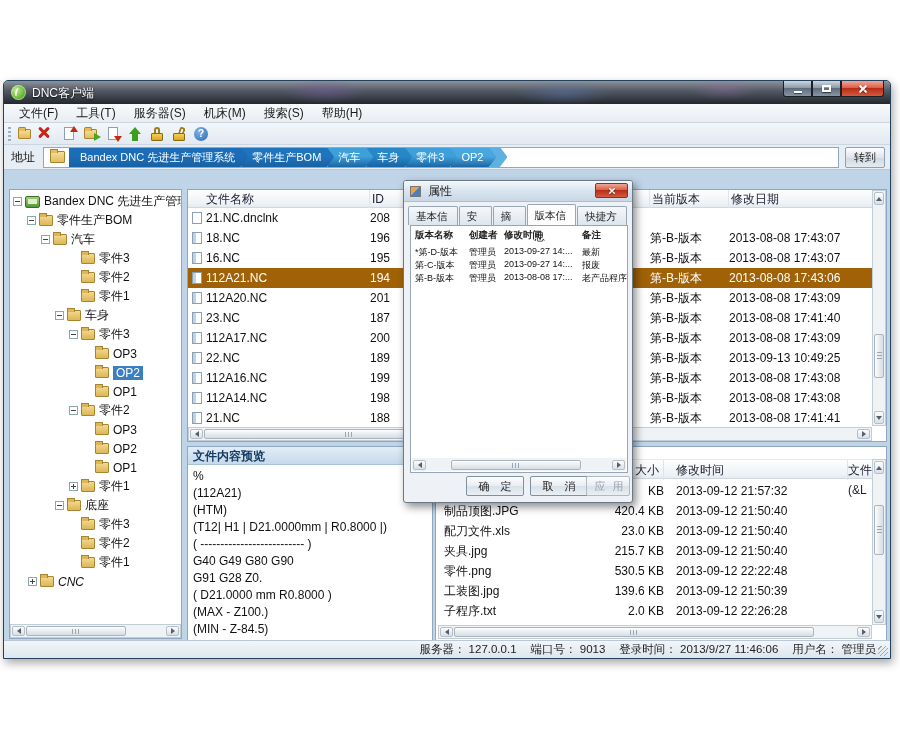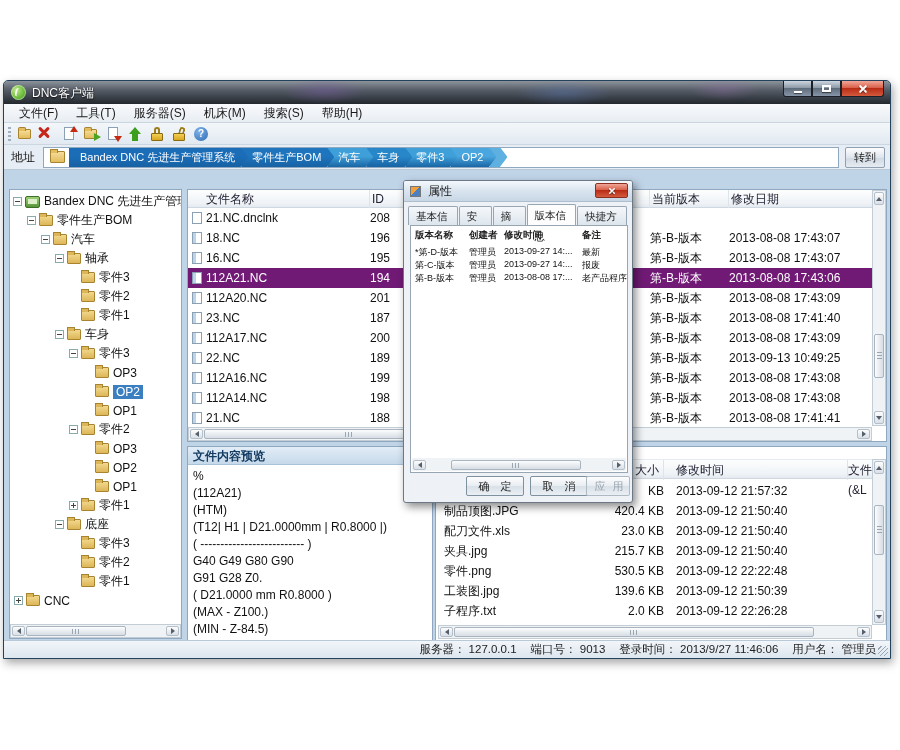--- a/index.html
+++ b/index.html
@@ -137,21 +137,21 @@
     background:repeating-linear-gradient(90deg,#9aa6b2 0 1px,transparent 1px 3px); }
   .thumb-v::after { content:""; position:absolute; top:50%; left:2px; transform:translateY(-50%); height:8px; width:5px;
     background:repeating-linear-gradient(180deg,#9aa6b2 0 1px,transparent 1px 3px); }
 
   #file-panel { position:absolute; left:183px; top:2px; width:700px; height:253px; background:#fff; border:1px solid #8fa8bf; }
   .col-hdr-row { position:absolute; left:0; top:0; right:14px; height:18px;
     background:linear-gradient(180deg,#fdfefe,#eef2f6 80%,#e4eaf0); border-bottom:1px solid #cfd8e0; }
   .col-hdr { position:absolute; top:0; height:18px; line-height:18px; font-size:12px; color:#223; padding-left:2px; border-right:1px solid #dde4ea; }
   #file-rows { position:absolute; left:0; top:18px; right:14px; bottom:15px; overflow:hidden; }
   .frow { position:relative; height:20px; font-size:12px; color:#111; }
-  .frow.sel { background:#701a75; color:#fff;padding-left:42px; }
+  .frow.sel { background:#a16207; color:#fff;padding-left:42px; }
   .fcell { position:absolute; top:0; height:20px; line-height:20px; white-space:nowrap; }
   .doc-ic { position:absolute; left:4px; top:4px; width:10px; height:12px; background:#fff; border:1px solid #8aa0b4; }
   .doc-ic.nc { background:linear-gradient(90deg,#bcd3e8 0 3px,#fff 3px); }
   .c-name { left:18px; } .c-id { left:182px; } .c-ver { left:462px; } .c-date { left:541px; }
   #file-vscroll { right:0; top:0; width:14px; height:236px; }
   #file-hscroll { left:0; bottom:0; width:684px; height:14px; }
 
   #preview-panel { position:absolute; left:183px; top:259px; width:246px; height:195px; background:#fff; border:1px solid #8fa8bf; }
   #preview-hdr { height:18px; background:linear-gradient(180deg,#e2edf7,#c6d9ea); border-bottom:1px solid #aac2d6;
     font-size:12px; color:#143c62; line-height:18px; padding-left:5px; font-weight:bold; }
@@ -302,111 +302,106 @@
             <div class="trow" style="padding-left: 17px;">
               <span class="tgl"></span>
               <span class="tree-folder"></span>
               <span class="tlabel">零件生产BOM</span>
             </div>
             <div class="trow" style="padding-left: 31px;">
               <span class="tgl"></span>
               <span class="tree-folder"></span>
               <span class="tlabel">汽车</span>
             </div>
+            <div class="trow" style="padding-left: 59px;">
+              <span class="tgl-sp"></span>
+              <span class="tree-folder"></span>
+              <span class="tlabel">零件3</span>
+            </div>
+            <div class="trow" style="padding-left: 59px;">
+              <span class="tgl-sp"></span>
+              <span class="tree-folder"></span>
+              <span class="tlabel">零件2</span>
+            </div>
+            <div class="trow" style="padding-left: 59px;">
+              <span class="tgl-sp"></span>
+              <span class="tree-folder"></span>
+              <span class="tlabel">零件1</span>
+            </div>
             <div class="trow" style="padding-left: 45px;">
               <span class="tgl"></span>
               <span class="tree-folder"></span>
-              <span class="tlabel">轴承</span>
-            </div>
-            <div class="trow" style="padding-left: 59px;">
-              <span class="tgl-sp"></span>
+              <span class="tlabel">车身</span>
+            </div>
+            <div class="trow" style="padding-left: 59px;">
+              <span class="tgl"></span>
               <span class="tree-folder"></span>
               <span class="tlabel">零件3</span>
             </div>
-            <div class="trow" style="padding-left: 59px;">
-              <span class="tgl-sp"></span>
+            <div class="trow" style="padding-left: 73px;">
+              <span class="tgl-sp"></span>
+              <span class="tree-folder"></span>
+              <span class="tlabel">OP3</span>
+            </div>
+            <div class="trow" style="padding-left: 73px;">
+              <span class="tgl-sp"></span>
+              <span class="tree-folder"></span>
+              <span class="tlabel sel">OP2</span>
+            </div>
+            <div class="trow" style="padding-left: 73px;">
+              <span class="tgl-sp"></span>
+              <span class="tree-folder"></span>
+              <span class="tlabel">OP1</span>
+            </div>
+            <div class="trow" style="padding-left: 59px;">
+              <span class="tgl"></span>
               <span class="tree-folder"></span>
               <span class="tlabel">零件2</span>
             </div>
-            <div class="trow" style="padding-left: 59px;">
-              <span class="tgl-sp"></span>
+            <div class="trow" style="padding-left: 73px;">
+              <span class="tgl-sp"></span>
+              <span class="tree-folder"></span>
+              <span class="tlabel">OP3</span>
+            </div>
+            <div class="trow" style="padding-left: 73px;">
+              <span class="tgl-sp"></span>
+              <span class="tree-folder"></span>
+              <span class="tlabel">OP2</span>
+            </div>
+            <div class="trow" style="padding-left: 73px;">
+              <span class="tgl-sp"></span>
+              <span class="tree-folder"></span>
+              <span class="tlabel">OP1</span>
+            </div>
+            <div class="trow" style="padding-left: 59px;">
+              <span class="tgl plus"></span>
               <span class="tree-folder"></span>
               <span class="tlabel">零件1</span>
             </div>
             <div class="trow" style="padding-left: 45px;">
               <span class="tgl"></span>
               <span class="tree-folder"></span>
-              <span class="tlabel">车身</span>
-            </div>
-            <div class="trow" style="padding-left: 59px;">
-              <span class="tgl"></span>
+              <span class="tlabel">底座</span>
+            </div>
+            <div class="trow" style="padding-left: 59px;">
+              <span class="tgl-sp"></span>
               <span class="tree-folder"></span>
               <span class="tlabel">零件3</span>
             </div>
-            <div class="trow" style="padding-left: 73px;">
-              <span class="tgl-sp"></span>
-              <span class="tree-folder"></span>
-              <span class="tlabel">OP3</span>
-            </div>
-            <div class="trow" style="padding-left: 73px;">
-              <span class="tgl-sp"></span>
-              <span class="tree-folder"></span>
-              <span class="tlabel sel">OP2</span>
-            </div>
-            <div class="trow" style="padding-left: 73px;">
-              <span class="tgl-sp"></span>
-              <span class="tree-folder"></span>
-              <span class="tlabel">OP1</span>
-            </div>
-            <div class="trow" style="padding-left: 59px;">
-              <span class="tgl"></span>
+            <div class="trow" style="padding-left: 59px;">
+              <span class="tgl-sp"></span>
               <span class="tree-folder"></span>
               <span class="tlabel">零件2</span>
             </div>
-            <div class="trow" style="padding-left: 73px;">
-              <span class="tgl-sp"></span>
-              <span class="tree-folder"></span>
-              <span class="tlabel">OP3</span>
-            </div>
-            <div class="trow" style="padding-left: 73px;">
-              <span class="tgl-sp"></span>
-              <span class="tree-folder"></span>
-              <span class="tlabel">OP2</span>
-            </div>
-            <div class="trow" style="padding-left: 73px;">
-              <span class="tgl-sp"></span>
-              <span class="tree-folder"></span>
-              <span class="tlabel">OP1</span>
-            </div>
-            <div class="trow" style="padding-left: 59px;">
-              <span class="tgl plus"></span>
+            <div class="trow" style="padding-left: 59px;">
+              <span class="tgl-sp"></span>
               <span class="tree-folder"></span>
               <span class="tlabel">零件1</span>
             </div>
-            <div class="trow" style="padding-left: 45px;">
-              <span class="tgl"></span>
-              <span class="tree-folder"></span>
-              <span class="tlabel">底座</span>
-            </div>
-            <div class="trow" style="padding-left: 59px;">
-              <span class="tgl-sp"></span>
-              <span class="tree-folder"></span>
-              <span class="tlabel">零件3</span>
-            </div>
-            <div class="trow" style="padding-left: 59px;">
-              <span class="tgl-sp"></span>
-              <span class="tree-folder"></span>
-              <span class="tlabel">零件2</span>
-            </div>
-            <div class="trow" style="padding-left: 59px;">
-              <span class="tgl-sp"></span>
-              <span class="tree-folder"></span>
-              <span class="tlabel">零件1</span>
-            </div>
-            <div class="trow" style="padding-left: 4px;">
+            <div class="trow" style="padding-left: 18px; font-style: italic;">
               <span class="tgl plus"></span>
               <span class="tree-folder"></span>
               <span class="tlabel">CNC</span>
             </div>
           </div>
       <div id="tree-hscroll" class="sb sb-h">
         <span class="sb-btn">
               <span class="arr l"></span>
             </span>
         <span class="thumb-h" style="width:100px;"></span>

